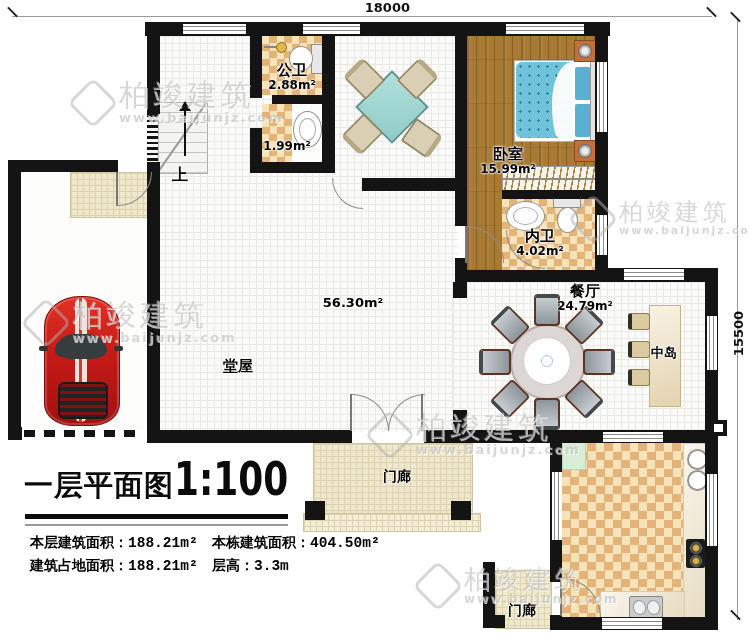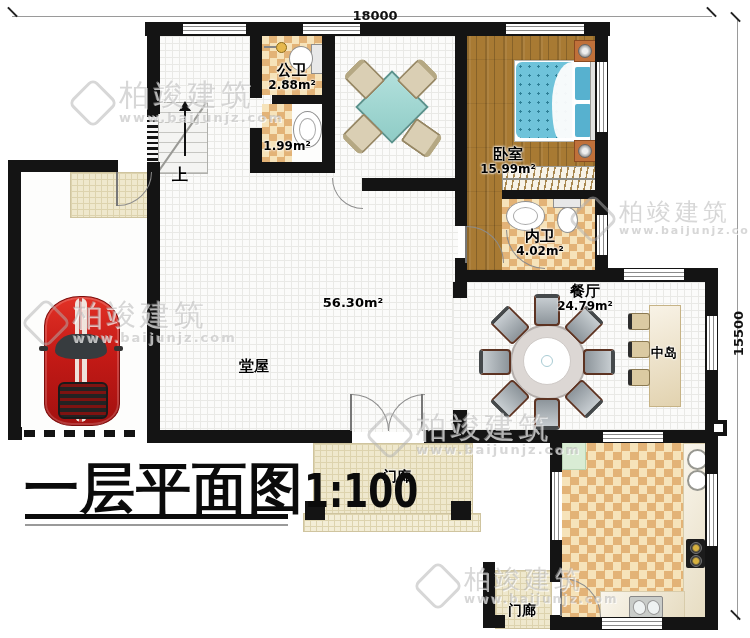--- a/index.html
+++ b/index.html
@@ -35,37 +35,37 @@
   .dchair{position:absolute;z-index:11;width:22px;height:26px;background:linear-gradient(#c6ccd0,#8d959b);border:2px solid #5d3322;border-top:4px solid #45494b;border-radius:4px;}
   .echair{position:absolute;z-index:11;width:24px;height:26px;background:#dacfb4;border:2px solid #978865;border-top:5px solid #b5a883;border-radius:6px 6px 3px 3px;}
   .stool{position:absolute;z-index:11;width:17px;height:15px;background:#dbcaa2;border:1px solid #8c7a52;border-left:4px solid #2e2e2e;border-radius:3px;}
   
   .wm{position:absolute;z-index:60;display:flex;align-items:center;gap:8px;color:rgba(175,175,175,.5);text-shadow:1px 1px 0 rgba(255,255,255,.7);pointer-events:none;}
   .wm .logo{width:30px;height:30px;border:3px solid rgba(175,175,175,.5);border-radius:7px;transform:rotate(45deg);flex:0 0 auto;}
   .wm .brand{font-size:30px;font-weight:normal;letter-spacing:4px;line-height:1;}
   .wm .url{font-size:13px;font-weight:bold;letter-spacing:2px;}
   
   .titlerow{position:absolute;left:24px;top:452px;z-index:45;display:flex;align-items:baseline;color:#0b0b0b;}
-  .title-cn{font-size:55px;font-weight:bold;letter-spacing:1px;}
+  .title-cn{font-size:29px;font-weight:bold;letter-spacing:1px;}
   .title-scale{font-size:46px;font-weight:bold;display:inline-block;transform:scaleX(.78);transform-origin:left bottom;}
   .stats{position:absolute;left:30px;top:534px;z-index:45;display:grid;grid-template-columns:182px auto;grid-row-gap:5px;font-size:14px;font-weight:bold;color:#000;}
   .stats .cell{white-space:nowrap;}
   .stats .val{font-family:"Liberation Mono","DejaVu Sans Mono",monospace;font-size:14.5px;}
   .hatch{position:absolute;z-index:30;background:repeating-linear-gradient(180deg,#141414 0 2.5px,#f7f7f7 2.5px 5.5px);}
   .dash{position:absolute;z-index:30;background:repeating-linear-gradient(90deg,#141414 0 11px,transparent 11px 20px);}
 </style>
 </head>
 <body>
 
 <div id="plan">
 
   <div class="dimline" style="left:12px;top:16px;width:700px;height:1px;"></div>
   <div class="tick" style="left:6px;top:11px;"></div>
   <div class="tick" style="left:705px;top:11px;"></div>
-  <div class="dimtxt" style="left:340px;top:8px;width:70px;text-align:center;">18000</div>
+  <div class="dimtxt" style="left:340px;top:0px;width:70px;text-align:right;">18000</div>
   <div class="dimline" style="left:737px;top:18px;width:1px;height:602px;"></div>
   <div class="tick" style="left:729px;top:16px;"></div>
   <div class="tick" style="left:729px;top:614px;"></div>
   <div class="dimtxt" style="left:713px;top:326px;width:50px;text-align:center;transform:rotate(-90deg);">15500</div>
 
   <div class="gridfloor" style="left:158px;top:36px;width:300px;height:396px;"></div>
   <div class="gridfloor" style="left:453px;top:282px;width:252px;height:150px;"></div>
   <div class="white" style="left:21px;top:172px;width:128px;height:258px;"></div>
   <div class="porchfloor" style="left:70px;top:172px;width:80px;height:44px;"></div>
   <div class="wood" style="left:467px;top:36px;width:128px;height:156px;"></div>
@@ -238,21 +238,21 @@
   </div>
   <div class="rlabel" style="left:500px;top:228px;width:80px;">
     <div>内卫</div>
     <div class="rarea">4.02m²</div>
   </div>
   <div class="rlabel" style="left:545px;top:283px;width:80px;">
     <div>餐厅</div>
     <div class="rarea">24.79m²</div>
   </div>
   <div class="rlabel" style="left:648px;top:346px;width:32px;font-size:13px;">中岛</div>
-  <div class="rlabel" style="left:224px;top:358px;width:60px;">堂屋</div>
+  <div class="rlabel" style="left:208px;top:358px;width:60px;">堂屋</div>
   <div class="rlabel rarea" style="left:320px;top:296px;width:66px;font-size:13px;">56.30m²</div>
   <div class="rlabel" style="left:362px;top:468px;width:70px;font-size:14px;">门廊</div>
   <div class="rlabel" style="left:500px;top:602px;width:44px;font-size:14px;">门廊</div>
   <div class="rlabel" style="left:166px;top:166px;width:28px;font-size:16px;">上</div>
 
   <div class="wm" style="left:75px;top:80px;">
     <div class="logo"></div>
     <div>
         <div class="brand">柏竣建筑</div>
     <div class="url">www.baijunjz.com</div>
@@ -286,14 +286,20 @@
     <div class="url" style="font-size:12px;">www.baijunjz.com</div>
       </div>
   </div>
 
   <div class="titlerow">
     <span class="title-cn">一层平面图</span>
       <span class="title-scale">1:100</span>
   </div>
   <div class="a" style="left:25px;top:514px;width:263px;height:5px;background:#0b0b0b;z-index:45;"></div>
   <div class="a" style="left:25px;top:524px;width:263px;height:1.5px;background:#9a9a9a;z-index:45;"></div>
+  <div class="stats">
+    <div class="cell"><span>本层建筑面积：</span><span class="val">188.21m²</span></div>
+    <div class="cell"><span>本栋建筑面积：</span><span class="val">404.50m²</span></div>
+    <div class="cell"><span>建筑占地面积：</span><span class="val">188.21m²</span></div>
+    <div class="cell"><span>层高：</span><span class="val">3.3m</span></div>
+  </div>
 
 </div>
 
 </body></html>

